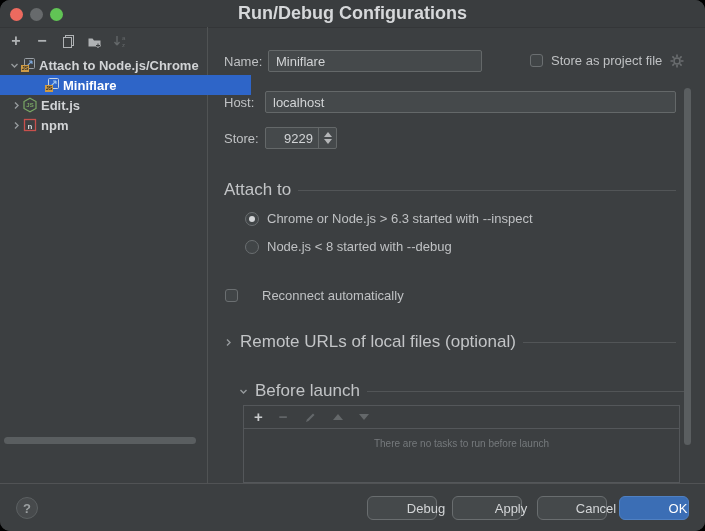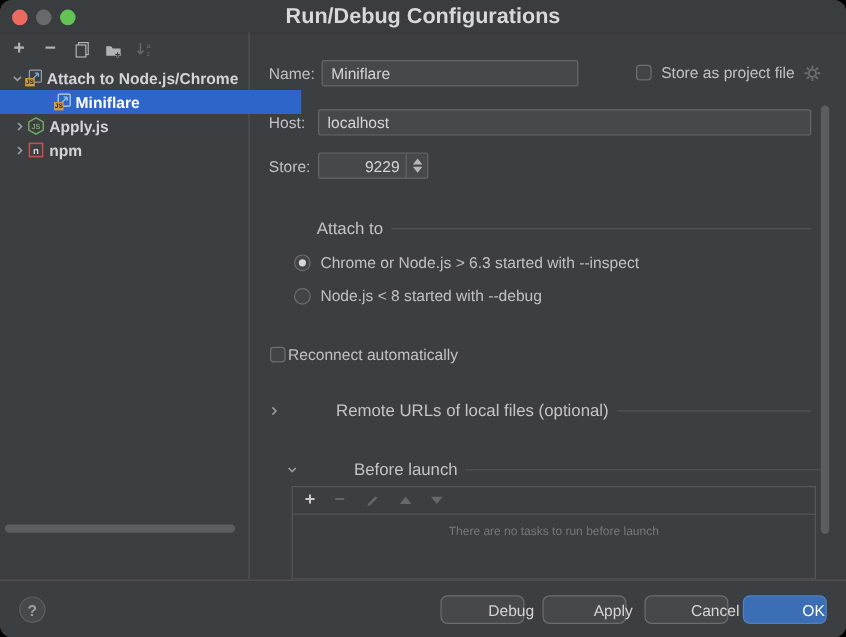--- a/index.html
+++ b/index.html
@@ -24,21 +24,21 @@
   .chev{width:12px;display:inline-flex;justify-content:center;flex:0 0 12px;}
   .tree-icon{width:16px;height:16px;flex:0 0 16px;margin-right:3px;}
   .hscroll{left:4px;top:437px;width:192px;height:7px;border-radius:4px;background:var(--scrollbar,#5a5e60);}
   .link{left:11px;top:459px;font-size:12.5px;color:var(--link,#5695e0);cursor:pointer;}
   .label{font-size:13px;color:var(--text,#bfc1c3);}
   .field{background:var(--field-bg,#45494b);border:1px solid var(--field-border,#646869);
     border-radius:2px;box-sizing:border-box;display:flex;align-items:center;
     padding:0 7px;font-size:13px;color:#d2d4d6;}
   .section{display:flex;align-items:center;gap:7px;}
   .section-line{flex:1;height:1px;background:var(--line,#525557);}
-  .section-label{font-size:14px;color:#c2c4c6;white-space:nowrap;margin-left:40px;}
+  .section-label{font-size:17px;color:#c2c4c6;white-space:nowrap;}
   .radio{width:14px;height:14px;border-radius:50%;border:1px solid #6b6f71;background:#414547;
     box-sizing:border-box;position:relative;flex:0 0 14px;}
   .radio.on::after{content:"";position:absolute;left:3px;top:3px;width:6px;height:6px;border-radius:50%;background:#d4d6d8;}
   .checkbox{width:13px;height:13px;border:1px solid #6b6f71;border-radius:3px;background:#414547;box-sizing:border-box;}
   .panel{left:243px;top:405px;width:437px;height:78px;border:1px solid #54575a;box-sizing:border-box;}
   .panel-toolbar{height:22px;border-bottom:1px solid #54575a;display:flex;align-items:center;gap:16px;padding-left:10px;}
   .tri-up{width:0;height:0;border-left:5px solid transparent;border-right:5px solid transparent;border-bottom:6px solid var(--disabled,#64686a);}
   .tri-down{width:0;height:0;border-left:5px solid transparent;border-right:5px solid transparent;border-top:6px solid var(--disabled,#64686a);}
   .empty-text{position:absolute;left:0;top:32px;width:100%;text-align:center;font-size:10px;color:var(--empty-text,#75797c);}
   .vscroll{left:684px;top:88px;width:7px;height:357px;border-radius:4px;background:var(--scrollbar,#5a5e60);}
@@ -131,21 +131,21 @@
       <svg width="9" height="9" viewBox="0 0 9 9">
           <path d="M3 1.5 L6 4.5 L3 7.5" fill="none" stroke="#969a9c" stroke-width="1.4"></path>
         </svg>
     </span>
     <span class="tree-icon">
       <svg width="16" height="16" viewBox="0 0 16 16">
         <path d="M8 1.2 L14 4.6 V11.4 L8 14.8 L2 11.4 V4.6 Z" fill="none" stroke="var(--node-green,#7aa765)" stroke-width="1.2"></path>
         <text x="8" y="10.4" font-size="6" font-weight="bold" fill="var(--node-green,#7aa765)" text-anchor="middle" font-family="Liberation Sans,sans-serif">JS</text>
       </svg>
     </span>
-    <span>Apply.js</span>
+    <span>Edit.js</span>
   </div>
 
   <div class="abs tree-row" style="top:115px;padding-left:10px;">
     <span class="chev">
       <svg width="9" height="9" viewBox="0 0 9 9">
           <path d="M3 1.5 L6 4.5 L3 7.5" fill="none" stroke="#969a9c" stroke-width="1.4"></path>
         </svg>
     </span>
     <span class="tree-icon">
       <svg width="16" height="16" viewBox="0 0 16 16">
@@ -172,21 +172,21 @@
       </g>
     </svg>
   </div>
 
   <div class="abs label" style="left:224px;top:95px;">Host:</div>
   <div class="abs field" style="left:265px;top:91px;width:411px;height:22px;">
     <span>localhost</span>
   </div>
 
   <div class="abs label" style="left:224px;top:131px;">Store:</div>
-  <div class="abs field" style="left:265px;top:127px;width:92px;height:22px;justify-content:flex-end;padding-right:23px;">
+  <div class="abs field" style="left:265px;top:127px;width:72px;height:22px;justify-content:flex-end;padding-right:23px;">
     <span>9229</span>
     <span class="spinner">
       <span class="sp-up"></span>
       <span class="sp-down"></span>
     </span>
   </div>
 
   <div class="abs section" style="left:224px;top:182px;width:452px;height:16px;">
     <span class="section-label">Attach to</span>
     <span class="section-line"></span>
@@ -194,21 +194,21 @@
 
   <div class="abs" style="left:245px;top:211px;display:flex;align-items:center;gap:8px;">
     <span class="radio on"></span>
     <span class="label">Chrome or Node.js &gt; 6.3 started with --inspect</span>
   </div>
   <div class="abs" style="left:245px;top:239px;display:flex;align-items:center;gap:8px;">
     <span class="radio"></span>
     <span class="label">Node.js &lt; 8 started with --debug</span>
   </div>
 
-  <div class="abs" style="left:225px;top:288px;display:flex;align-items:center;gap:2px;">
+  <div class="abs" style="left:225px;top:288px;display:flex;align-items:center;gap:24px;">
     <span class="checkbox"></span>
     <span class="label">Reconnect automatically</span>
   </div>
 
   <div class="abs section" style="left:224px;top:334px;width:452px;height:16px;">
     <svg width="9" height="9" viewBox="0 0 9 9">
         <path d="M3 1.5 L6 4.5 L3 7.5" fill="none" stroke="#969a9c" stroke-width="1.4"></path>
       </svg>
     <span class="section-label">Remote URLs of local files (optional)</span>
     <span class="section-line"></span>

